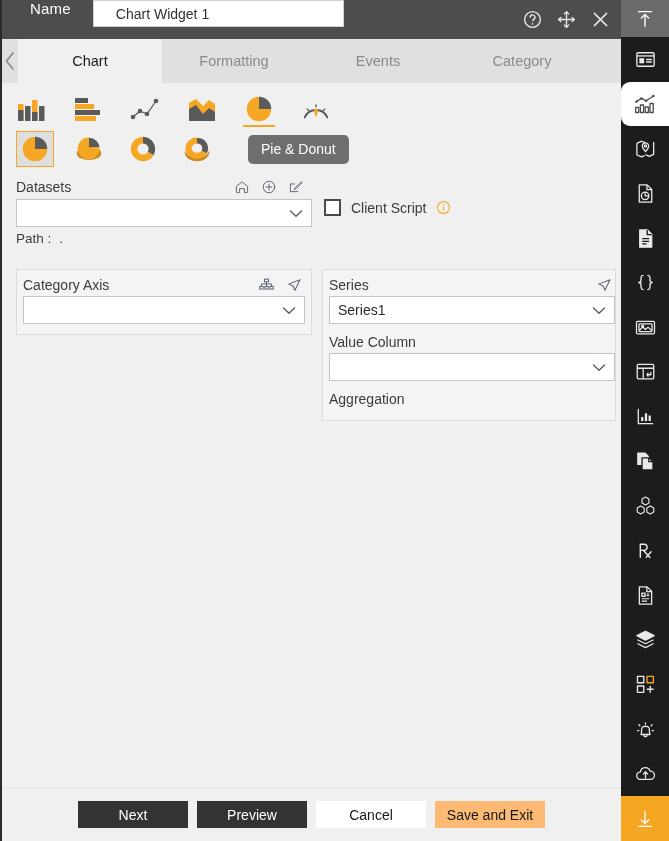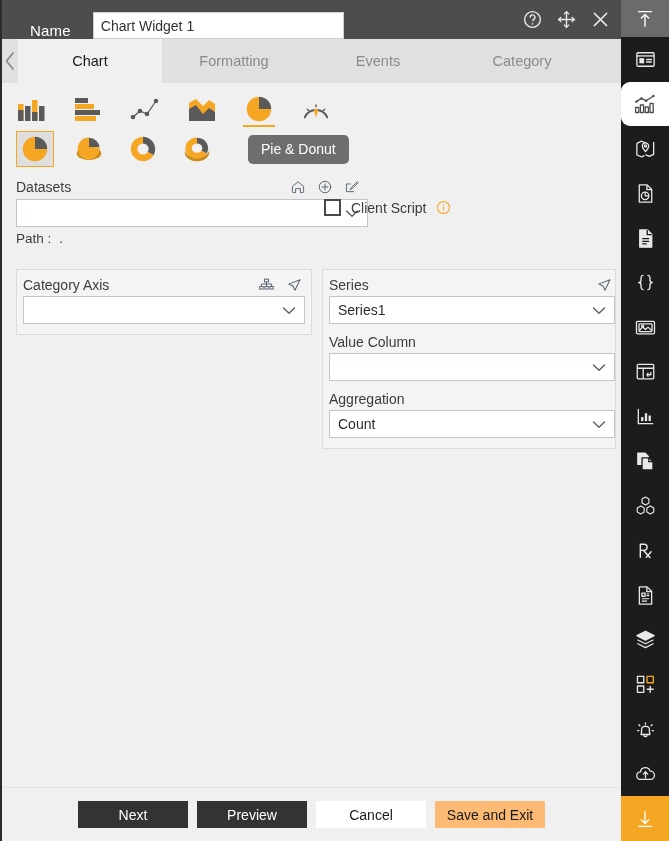--- a/index.html
+++ b/index.html
@@ -30,41 +30,41 @@
     box-sizing: border-box;
     display: flex;
     flex-direction: column;
   }
 
   
   .titlebar {
     height: 39px;
     background: #4d4d4d;
     display: flex;
-    align-items: flex-end;
+    align-items: flex-start;
     flex: 0 0 auto;
     position: relative;
   }
   .titlebar .title-label {
     color: #ffffff;
     font-size: 15px;
     margin-left: 28px;
     letter-spacing: .2px;
   }
   .name-input {
     margin-left: 22px;
     width: 251px;
     height: 27px;
     background: #ffffff;
     border: 1px solid #cfcfcf;
     box-sizing: border-box;
     font-family: "Liberation Sans", sans-serif;
     font-size: 14px;
     color: #333;
-    padding: 0 7px;
+    padding: 0 22px;
     outline: none;
   }
   .title-actions {
     position: absolute;
     right: 10px;
     top: 0;
     height: 39px;
     display: flex;
     align-items: center;
     gap: 12px;
@@ -182,21 +182,21 @@
     color: #2b2b2b;
     cursor: pointer;
   }
   .dd .v { flex: 1 1 auto; overflow: hidden; white-space: nowrap; }
   .dd .chev { flex: 0 0 auto; display: flex; align-items: center; color: #5a6472; }
 
   
   .datasets {
     position: absolute;
     left: 14px; top: 8px;
-    width: 352px;
+    width: 296px;
   }
   .datasets .head {
     display: flex;
     align-items: center;
     height: 20px;
   }
   .datasets .head .t { font-size: 14px; color: #3c3c3c; }
   .datasets .head .icons {
     margin-left: auto;
     display: flex; gap: 11px; align-items: center;
@@ -575,28 +575,20 @@
         <div class="dd">
           <span class="v"></span>
           <span class="chev">
             <svg width="18" height="12" viewBox="0 0 18 12" fill="none" stroke="#5a6472" stroke-width="1.5" stroke-linecap="round" stroke-linejoin="round">
               <path d="M3.5 4L9 9.3 14.5 4"></path>
             </svg>
           </span>
         </div>
 
         <div class="fieldlbl">Aggregation</div>
-        <div class="dd">
-          <span class="v">Count</span>
-          <span class="chev">
-            <svg width="18" height="12" viewBox="0 0 18 12" fill="none" stroke="#5a6472" stroke-width="1.5" stroke-linecap="round" stroke-linejoin="round">
-              <path d="M3.5 4L9 9.3 14.5 4"></path>
-            </svg>
-          </span>
-        </div>
       </div>
 
     </div>
 
     <div class="footer">
       <button class="btn dark">Next</button>
       <button class="btn dark">Preview</button>
       <button class="btn light">Cancel</button>
       <button class="btn accent">Save and Exit</button>
     </div>

